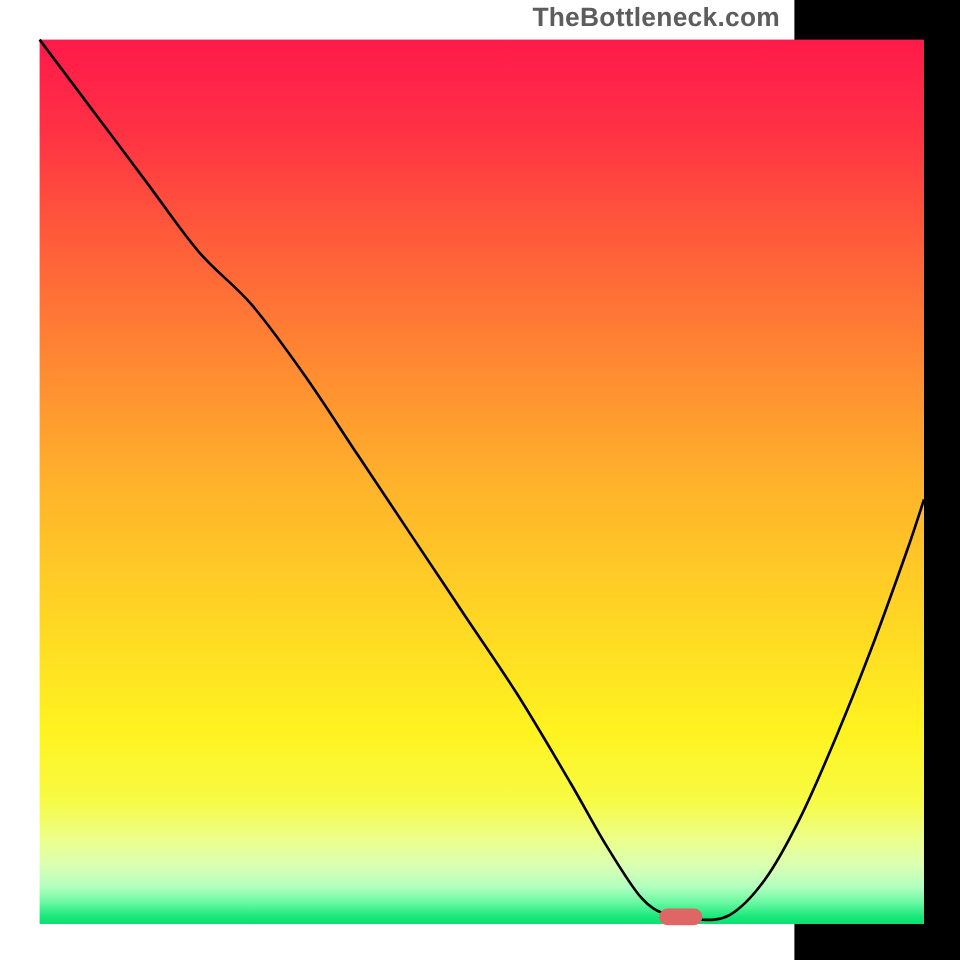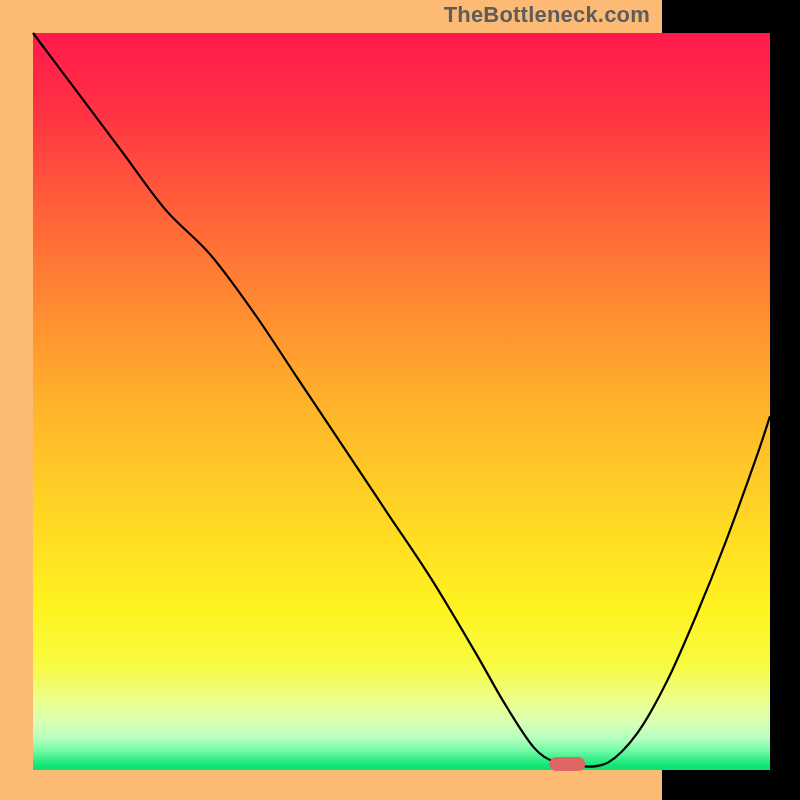--- a/index.html
+++ b/index.html
@@ -7,21 +7,21 @@
     padding: 0;
     width: 800px;
     height: 800px;
     background: #000;
     overflow: hidden;
   }
   .frame {
     position: relative;
     width: 662px;
     height: 800px;
-    background: #fdba74;
+    background: #ffffff;
   }
   .watermark {
     position: absolute;
     top: 2px;
     right: 12px;
     font-family: Arial, Helvetica, sans-serif;
     font-size: 22px;
     font-weight: bold;
     color: #5d5d5d;
     letter-spacing: 0.2px;

